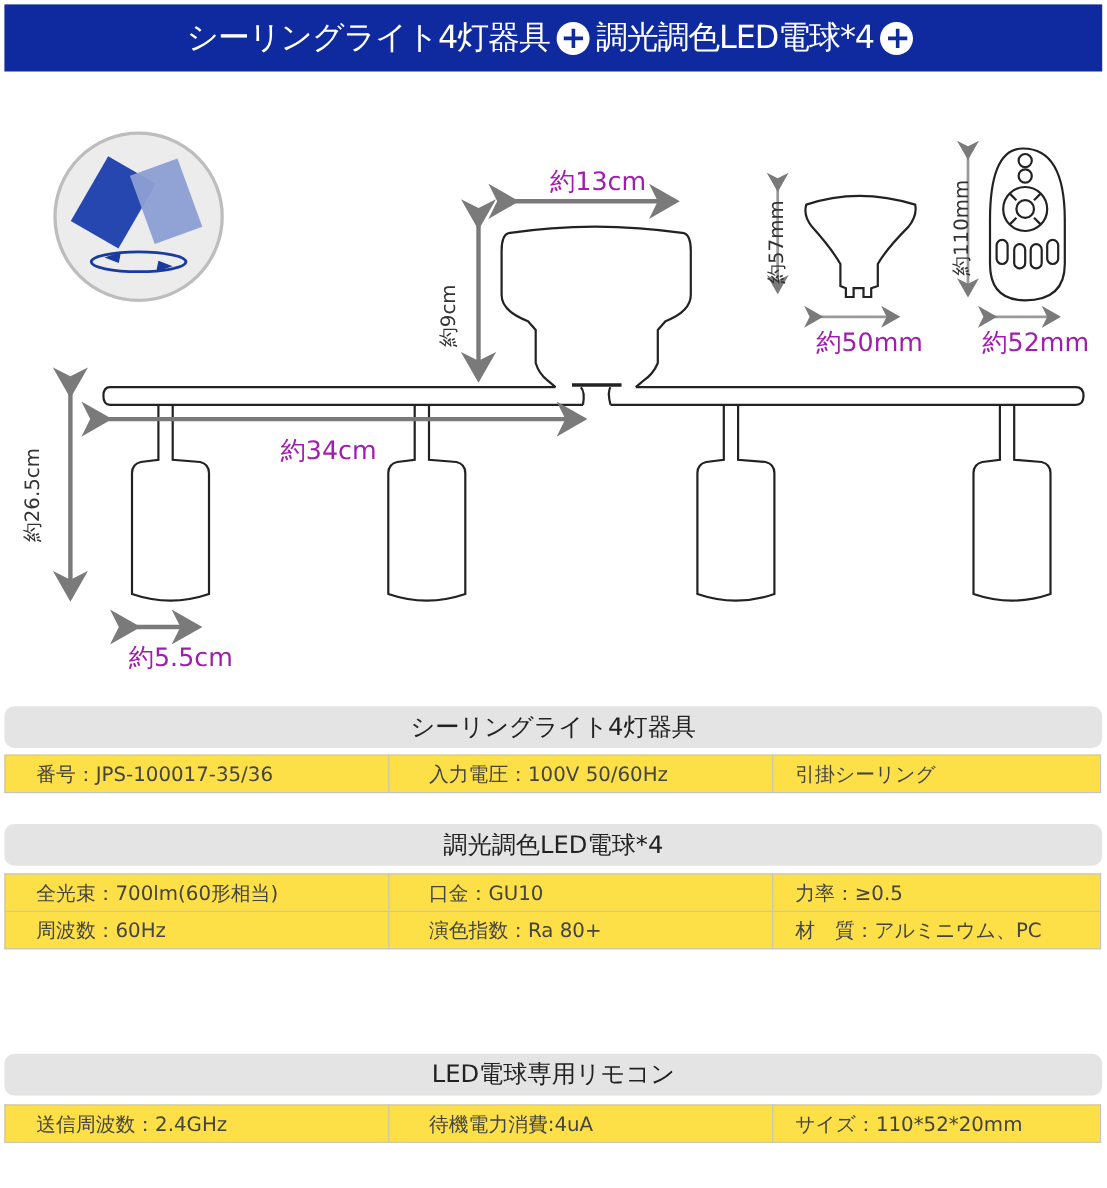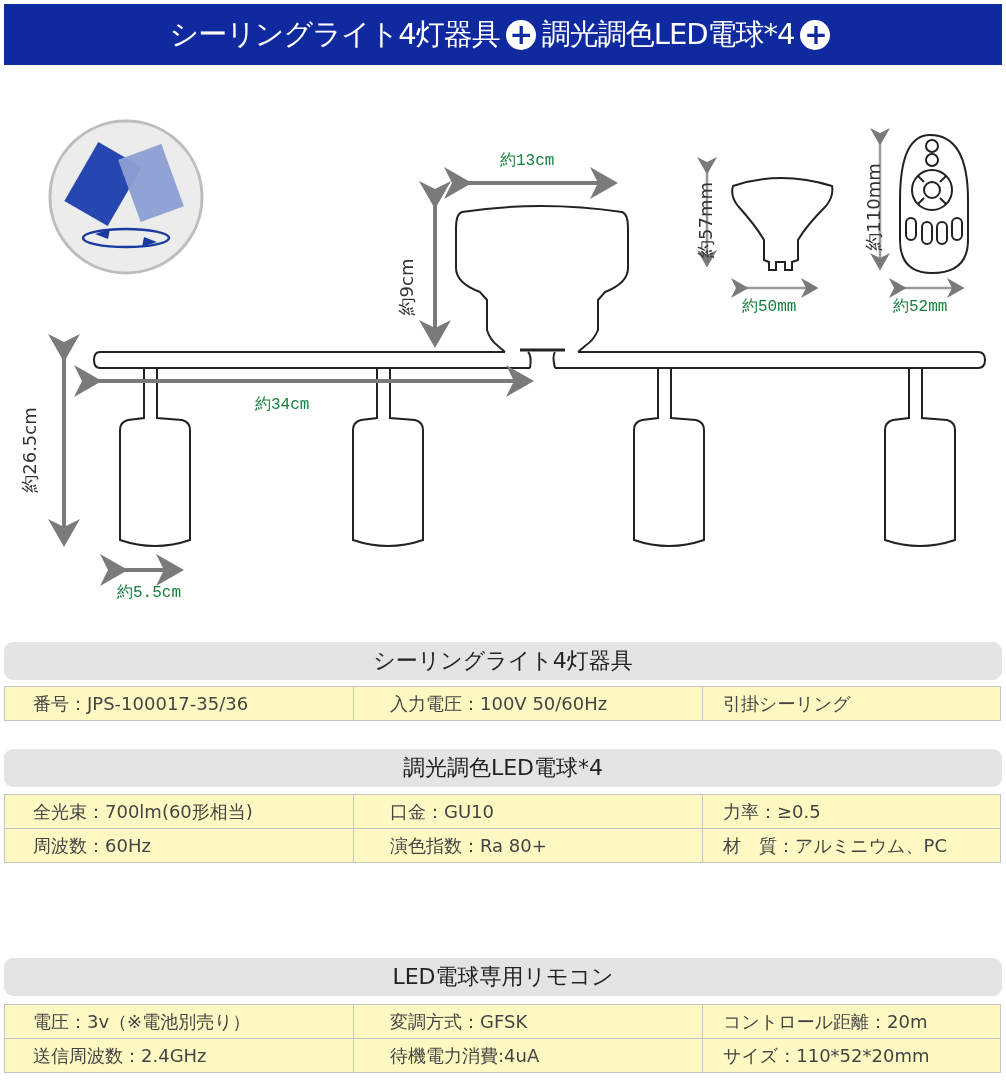--- a/index.html
+++ b/index.html
@@ -5,28 +5,28 @@
   html, body { margin: 0; padding: 0; background: #ffffff; }
   body { width: 1006px; height: 1080px; position: relative; overflow: hidden;
          font-family: "DejaVu Sans", "Liberation Sans", sans-serif; color: #333; }
   .banner { position: absolute; left: 4px; top: 4px; width: 998px; height: 61px;
             background: #0f2a9e; display: flex; align-items: center; justify-content: center;
             color: #fff; font-size: 29px; letter-spacing: -1px; white-space: nowrap; }
   .banner .plus { display: inline-flex; width: 30px; height: 30px; border-radius: 50%;
                   background: #fff; color: #0f2a9e; align-items: center; justify-content: center;
                   font-size: 28px; font-weight: bold; margin: 0 6px; line-height: 1; }
   .diagram { position: absolute; left: 0; top: 70px; width: 1006px; height: 560px; }
-  .lbl { position: absolute; font-size: 16px; color: #15803d; white-space: nowrap; font-family: Liberation Mono, monospace; }
+  .lbl { position: absolute; font-size: 23px; color: #a21caf; white-space: nowrap; }
   .vlbl { position: absolute; font-size: 18px; color: #333; white-space: nowrap;
           transform: rotate(-90deg); transform-origin: center; }
   .section-head { position: absolute; left: 4px; width: 998px; height: 38px;
                   background: #e4e4e4; border-radius: 9px; display: flex;
                   align-items: center; justify-content: center; font-size: 22px; color: #222; }
   table.spec { position: absolute; left: 4px; width: 997px; border-collapse: collapse;
-               table-layout: fixed; background: #fef9c3; padding-left: 20px; }
+               table-layout: fixed; background: #fde047; padding-left: 20px; }
   table.spec td { border: 1px solid #c4c4c4; height: 33px; padding: 0 0 0 28px;
                   font-size: 18px; color: #444; white-space: nowrap; }
   table.spec td.c1 { width: 320px; }
   table.spec td.c2 { width: 312px; padding-left: 36px; }
   table.spec td.c3 { padding-left: 20px; }
 </style>
 </head>
 <body>
 
 <div class="banner">
@@ -133,24 +133,19 @@
     <td class="c1">周波数：60Hz</td>
     <td class="c2">演色指数：Ra 80+</td>
     <td class="c3">材　質：アルミニウム、PC</td>
   </tr>
 </tbody>
   </table>
 
 <div class="section-head" style="top:958px">LED電球専用リモコン</div>
 <table class="spec" style="top:1004px">
   <tbody>
-      <tr>
-    <td class="c1">電圧：3v（※電池別売り）</td>
-    <td class="c2">変調方式：GFSK</td>
-    <td class="c3">コントロール距離：20m</td>
-  </tr>
   <tr>
     <td class="c1">送信周波数：2.4GHz</td>
     <td class="c2">待機電力消費:4uA</td>
     <td class="c3">サイズ：110*52*20mm</td>
   </tr>
 </tbody>
   </table>
 
 </body></html>

